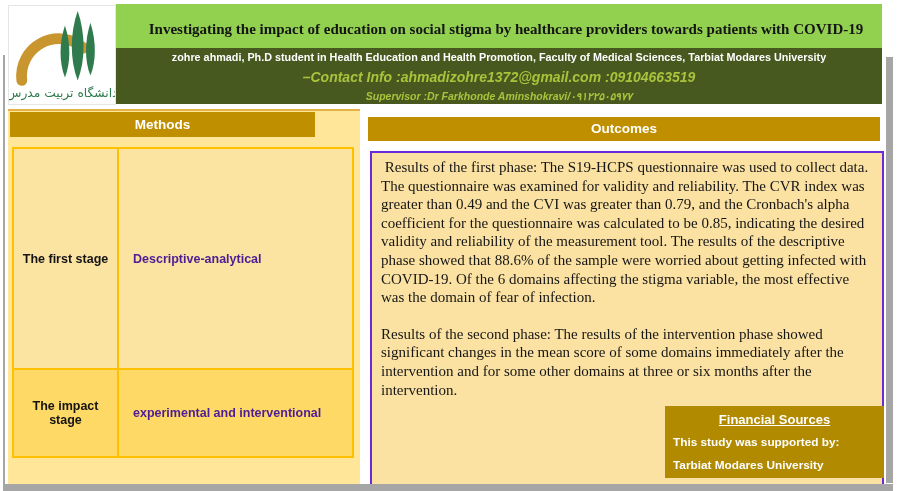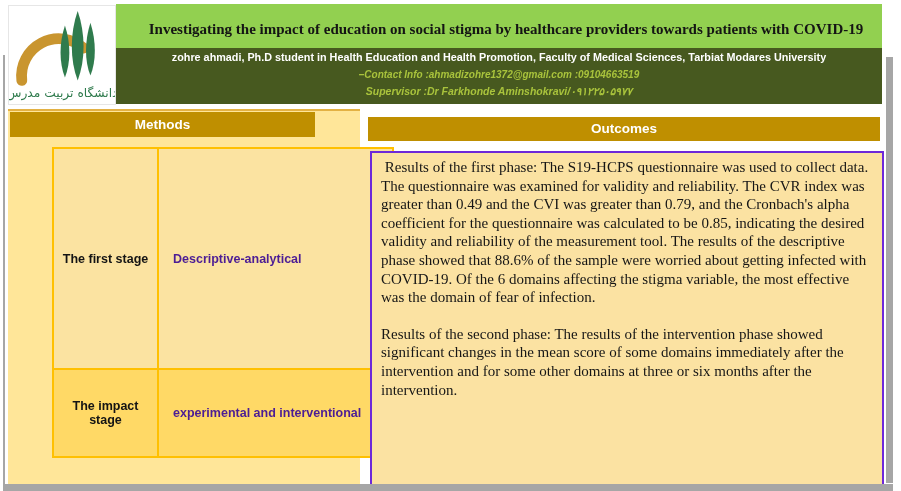--- a/index.html
+++ b/index.html
@@ -18,30 +18,30 @@
 
   
   .green-header{position:absolute;left:116px;top:4px;width:766px;height:100px;background:#92d050;}
   .poster-title{
     padding:17px 0 0 14px;text-align:center;
     font-family:"Liberation Serif","DejaVu Serif",serif;font-weight:bold;font-size:15px;color:#141414;
     white-space:nowrap;overflow:hidden;
   }
   .dark-band{position:absolute;left:0;top:44px;width:100%;height:56px;background:#47591f;}
   .author-line{margin-top:3px;text-align:center;color:#ffffff;font-weight:bold;font-size:10.8px;}
-  .contact-line{margin-top:6px;text-align:center;color:#a9c33c;font-weight:bold;font-style:italic;font-size:10px;}
+  .contact-line{margin-top:6px;text-align:center;color:#a9c33c;font-weight:bold;font-style:italic;font-size:14px;}
   .supervisor-line{margin-top:5px;text-align:center;color:#a9c33c;font-weight:bold;font-style:italic;font-size:10.5px;}
 
   
   .left-backdrop{position:absolute;left:8px;top:109px;width:352px;height:377px;background:#ffe699;border-top:2px solid #e3b143;box-sizing:border-box;}
   .methods-bar{
     position:absolute;left:10px;top:112px;width:305px;height:25px;background:#bf8f00;
     color:#ffffff;font-weight:bold;font-size:13.5px;text-align:center;line-height:25px;
   }
-  .methods-table{position:absolute;left:12px;top:147px;width:342px;height:311px;border:2px solid #ffc000;box-sizing:border-box;display:flex;flex-direction:column;margin-left:40px;}
+  .methods-table{position:absolute;left:12px;top:147px;width:342px;height:311px;border:2px solid #ffc000;box-sizing:border-box;display:flex;flex-direction:column;}
   .mt-row{display:flex;box-sizing:border-box;}
   .mt-row1{height:221px;background:#fbe3a1;border-bottom:2px solid #ffc000;}
   .mt-row2{flex:1;background:#ffd966;}
   .mt-cell-stage{width:105px;border-right:2px solid #ffc000;display:flex;align-items:center;justify-content:center;
     font-weight:bold;font-size:12.5px;color:#141414;box-sizing:border-box;text-align:center;padding:0 4px;}
   .mt-cell-desc{flex:1;display:flex;align-items:center;padding-left:14px;font-weight:bold;font-size:12.5px;color:#4c1d95;}
 
   
   .outcomes-bar{
     position:absolute;left:368px;top:117px;width:512px;height:24px;background:#bf8f00;
@@ -103,18 +103,23 @@
     </div>
   </div>
 
   <div class="outcomes-bar">Outcomes</div>
 
   <div class="outcomes-panel">
     <p> Results of the first phase: The S19-HCPS questionnaire was used to collect data. The questionnaire was examined for validity and reliability. The CVR index was greater than 0.49 and the CVI was greater than 0.79, and the Cronbach's alpha coefficient for the questionnaire was calculated to be 0.85, indicating the desired validity and reliability of the measurement tool. The results of the descriptive phase showed that 88.6% of the sample were worried about getting infected with COVID-19. Of the 6 domains affecting the stigma variable, the most effective was the domain of fear of infection.</p>
     <p>Results of the second phase: The results of the intervention phase showed significant changes in the mean score of some domains immediately after the intervention and for some other domains at three or six months after the intervention.</p>
   </div>
 
+  <div class="financial-box">
+    <div class="fin-heading">Financial Sources</div>
+    <div class="fin-line">This study was supported by:</div>
+    <div class="fin-line fin-line2">Tarbiat Modares University</div>
+  </div>
 
   <div class="edge-left"></div>
   <div class="edge-right"></div>
   <div class="edge-bottom"></div>
 
 </div>
 
 </body></html>

